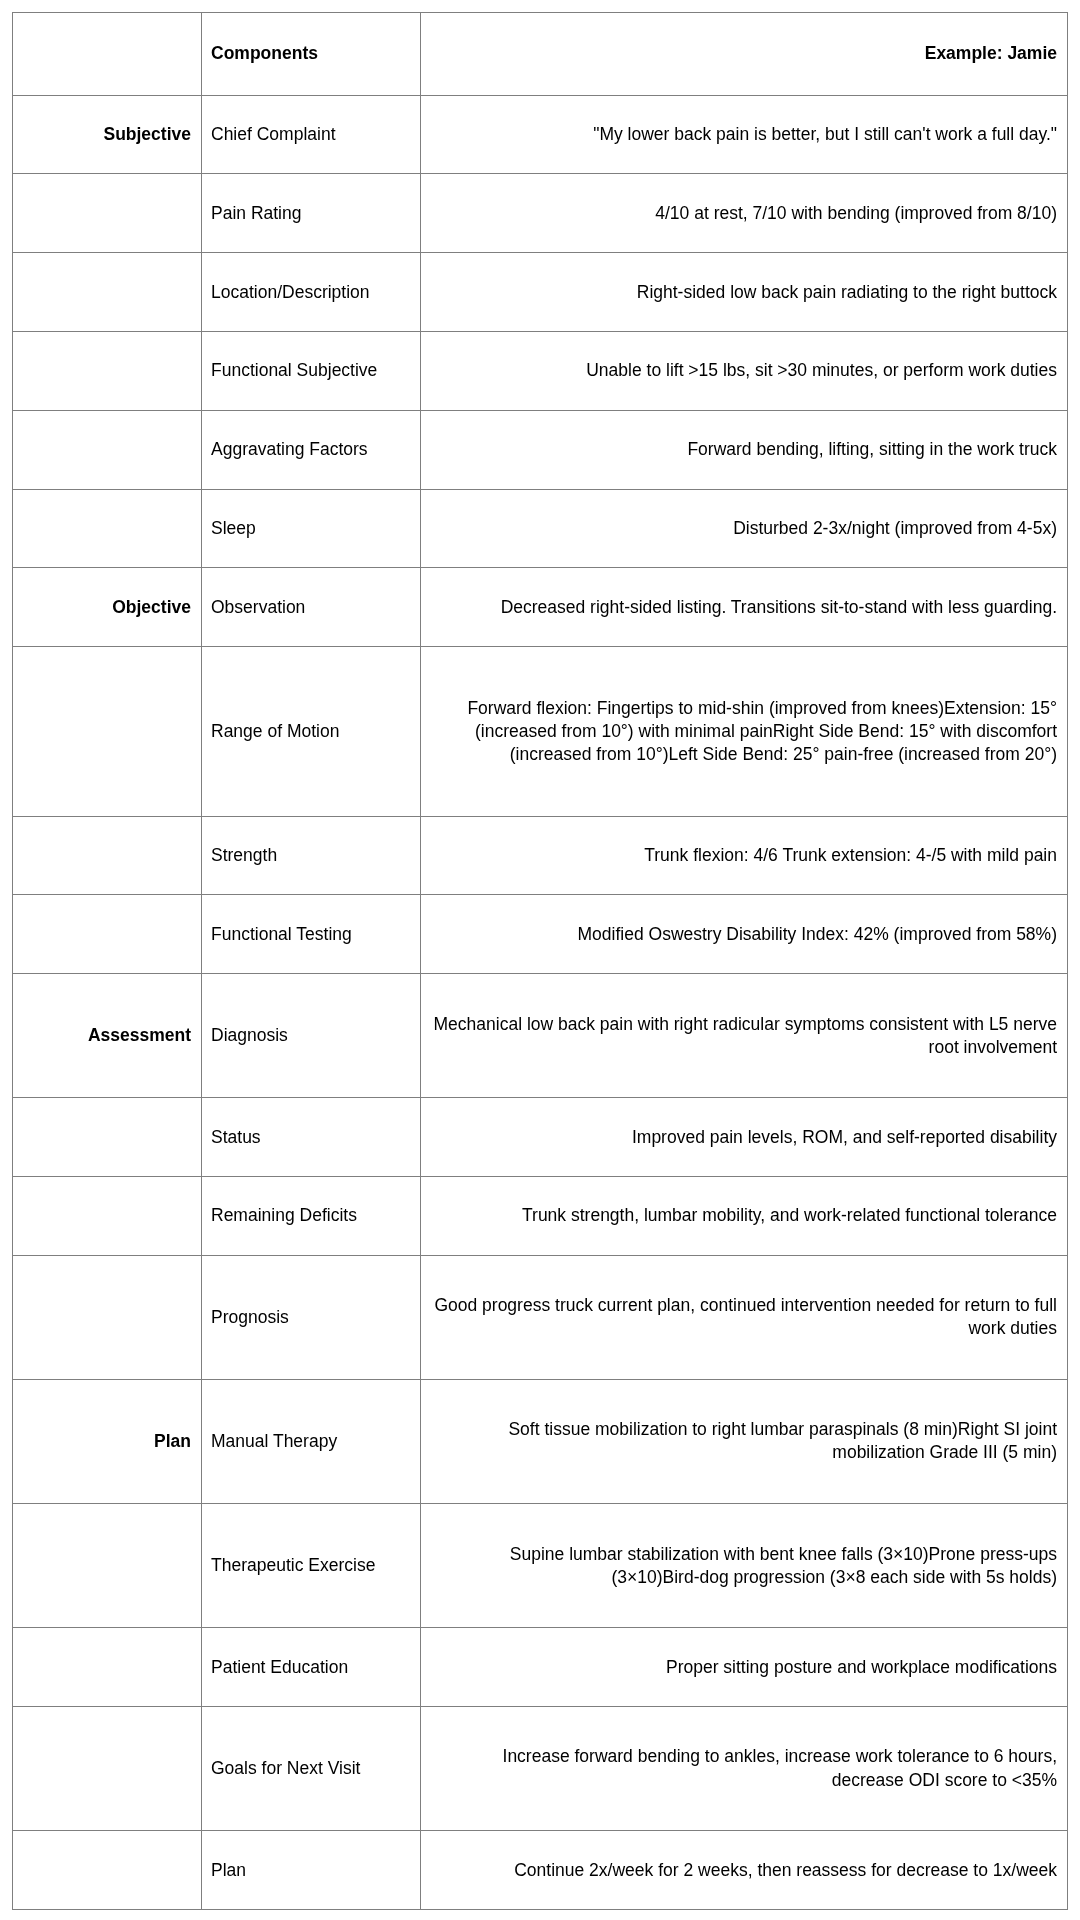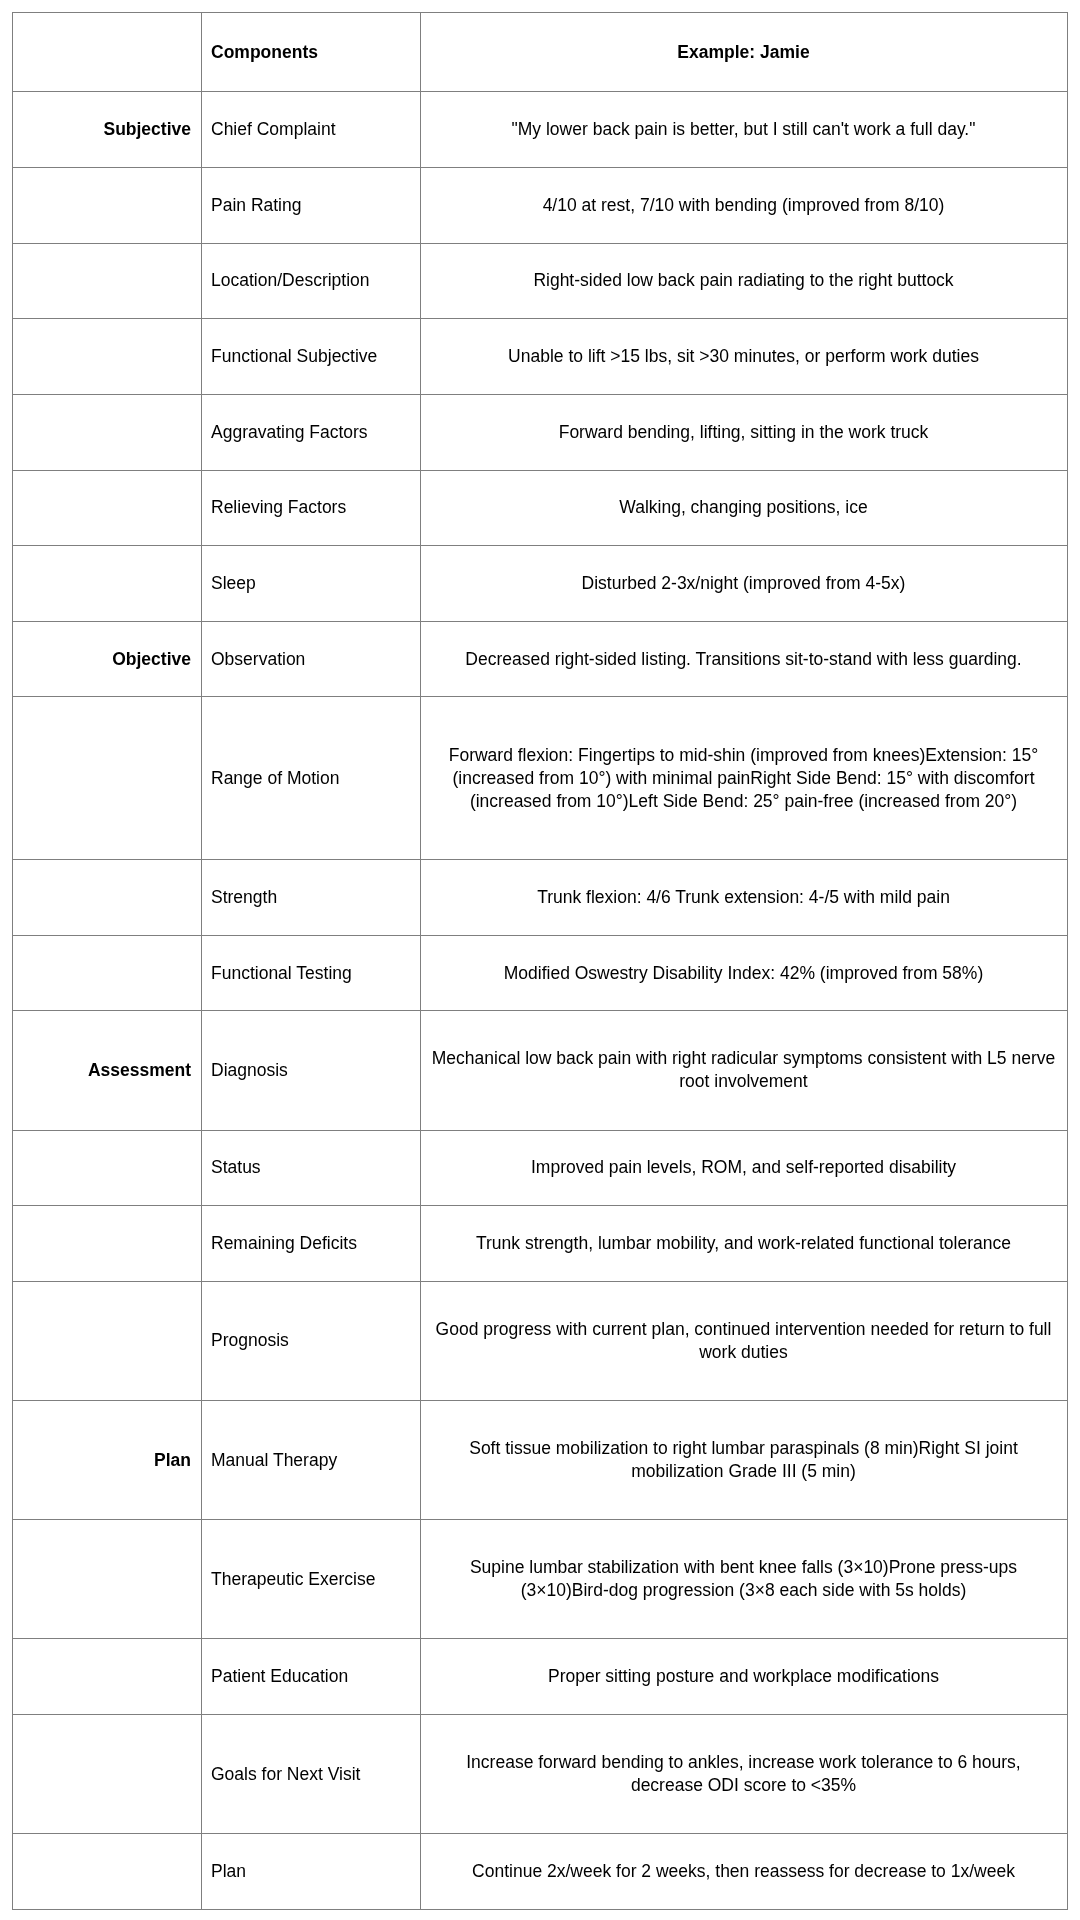--- a/index.html
+++ b/index.html
@@ -42,21 +42,21 @@
   }
   td.section-cell {
     text-align: right;
     font-weight: bold;
     white-space: nowrap;
   }
   td.component-cell {
     text-align: left;
   }
   td.example-cell {
-    text-align: center;
+    text-align: right;
   }
   tr.header-row td {
     font-weight: bold;
     padding-top: 9px;
     padding-bottom: 9px;
   }
   tr.header-row td.section-cell { font-weight: bold; }
 </style>
 </head>
 <body>
@@ -94,25 +94,20 @@
           <td class="component-cell">Functional Subjective</td>
           <td class="example-cell">Unable to lift &gt;15 lbs, sit &gt;30 minutes, or perform work duties</td>
         </tr>
         <tr class="data-row">
           <td class="section-cell"></td>
           <td class="component-cell">Aggravating Factors</td>
           <td class="example-cell">Forward bending, lifting, sitting in the work truck</td>
         </tr>
         <tr class="data-row">
           <td class="section-cell"></td>
-          <td class="component-cell">Relieving Factors</td>
-          <td class="example-cell">Walking, changing positions, ice</td>
-        </tr>
-        <tr class="data-row">
-          <td class="section-cell"></td>
           <td class="component-cell">Sleep</td>
           <td class="example-cell">Disturbed 2-3x/night (improved from 4-5x)</td>
         </tr>
         <tr class="data-row">
           <td class="section-cell">Objective</td>
           <td class="component-cell">Observation</td>
           <td class="example-cell">Decreased right-sided listing. Transitions sit-to-stand with less guarding.</td>
         </tr>
         <tr class="data-row">
           <td class="section-cell"></td>
@@ -140,21 +135,21 @@
           <td class="example-cell">Improved pain levels, ROM, and self-reported disability</td>
         </tr>
         <tr class="data-row">
           <td class="section-cell"></td>
           <td class="component-cell">Remaining Deficits</td>
           <td class="example-cell">Trunk strength, lumbar mobility, and work-related functional tolerance</td>
         </tr>
         <tr class="data-row">
           <td class="section-cell"></td>
           <td class="component-cell">Prognosis</td>
-          <td class="example-cell">Good progress with current plan, continued intervention needed for return to full work duties</td>
+          <td class="example-cell">Good progress truck current plan, continued intervention needed for return to full work duties</td>
         </tr>
         <tr class="data-row">
           <td class="section-cell">Plan</td>
           <td class="component-cell">Manual Therapy</td>
           <td class="example-cell">Soft tissue mobilization to right lumbar paraspinals (8 min)Right SI joint mobilization Grade III (5 min)</td>
         </tr>
         <tr class="data-row">
           <td class="section-cell"></td>
           <td class="component-cell">Therapeutic Exercise</td>
           <td class="example-cell">Supine lumbar stabilization with bent knee falls (3×10)Prone press-ups (3×10)Bird-dog progression (3×8 each side with 5s holds)</td>

